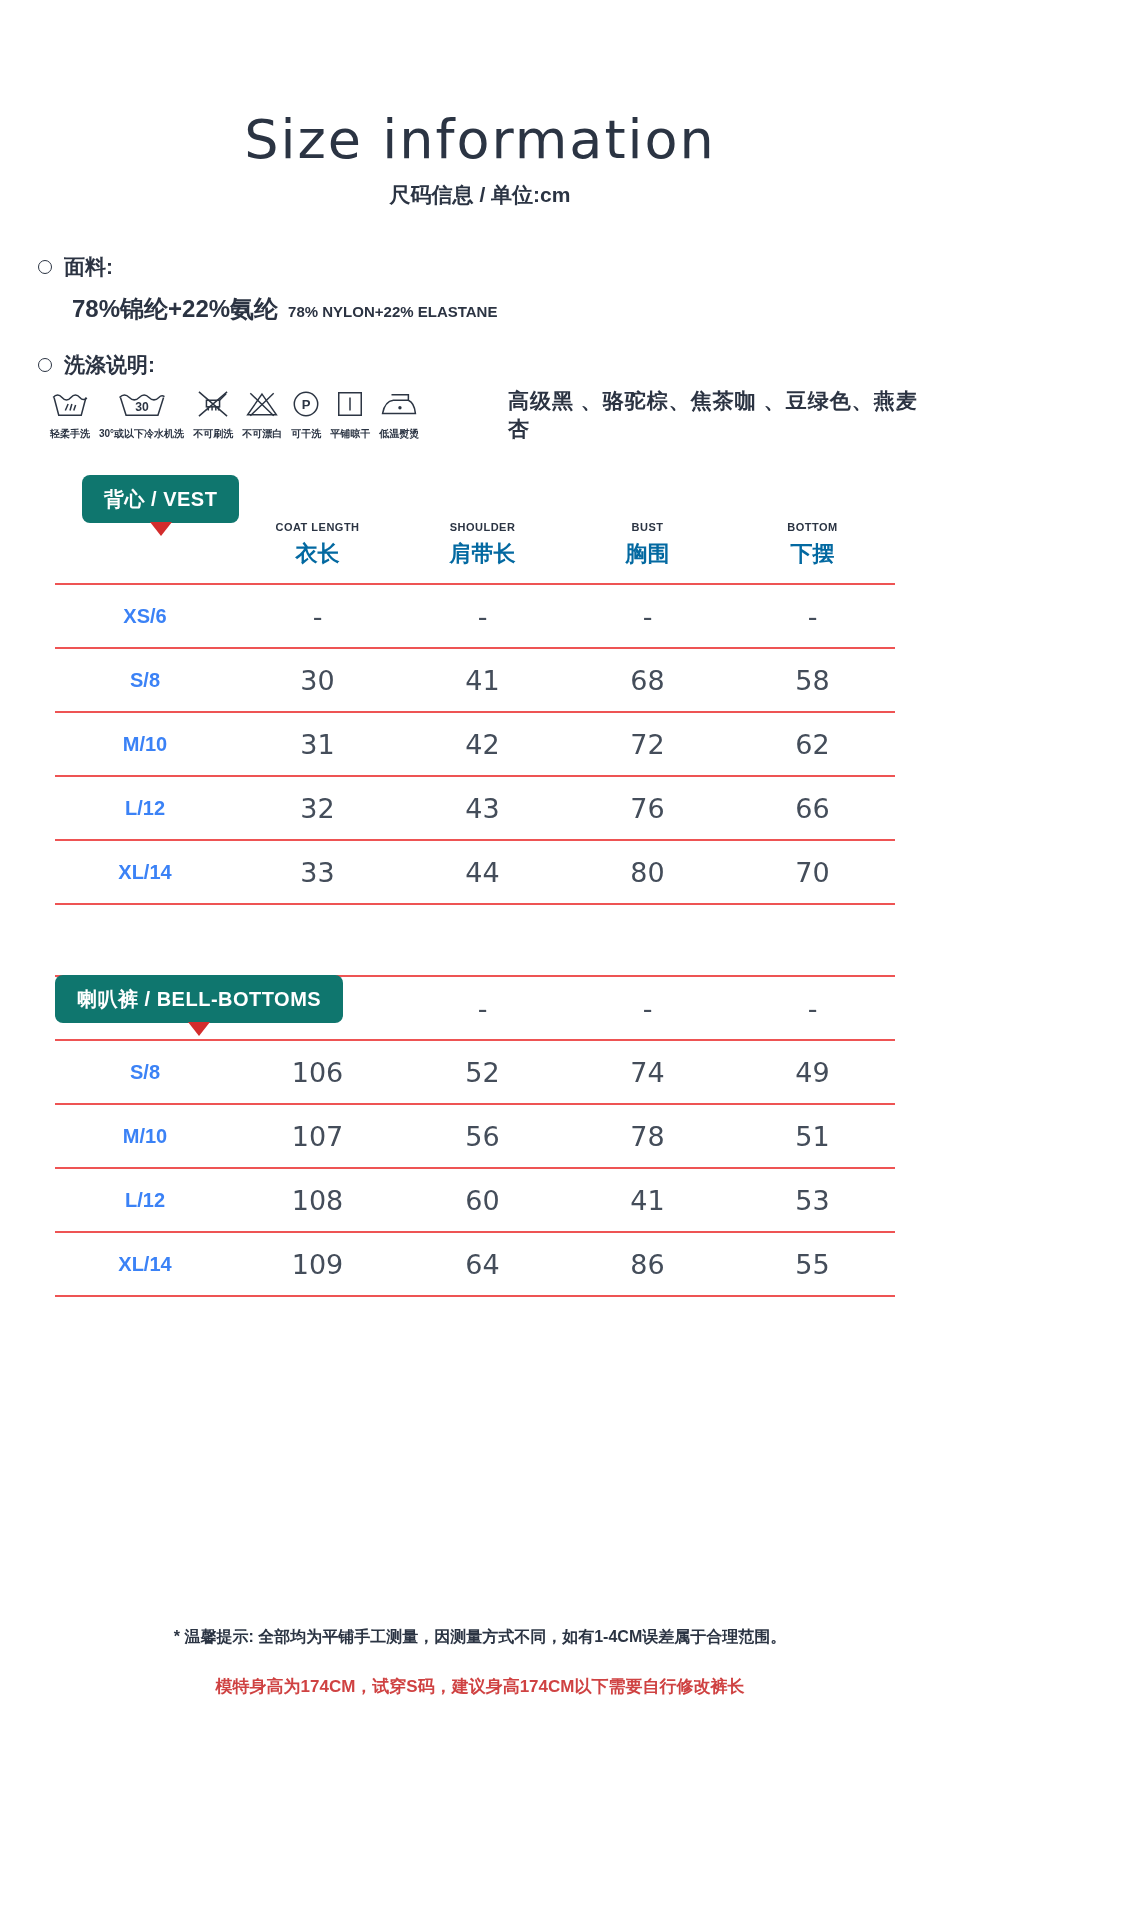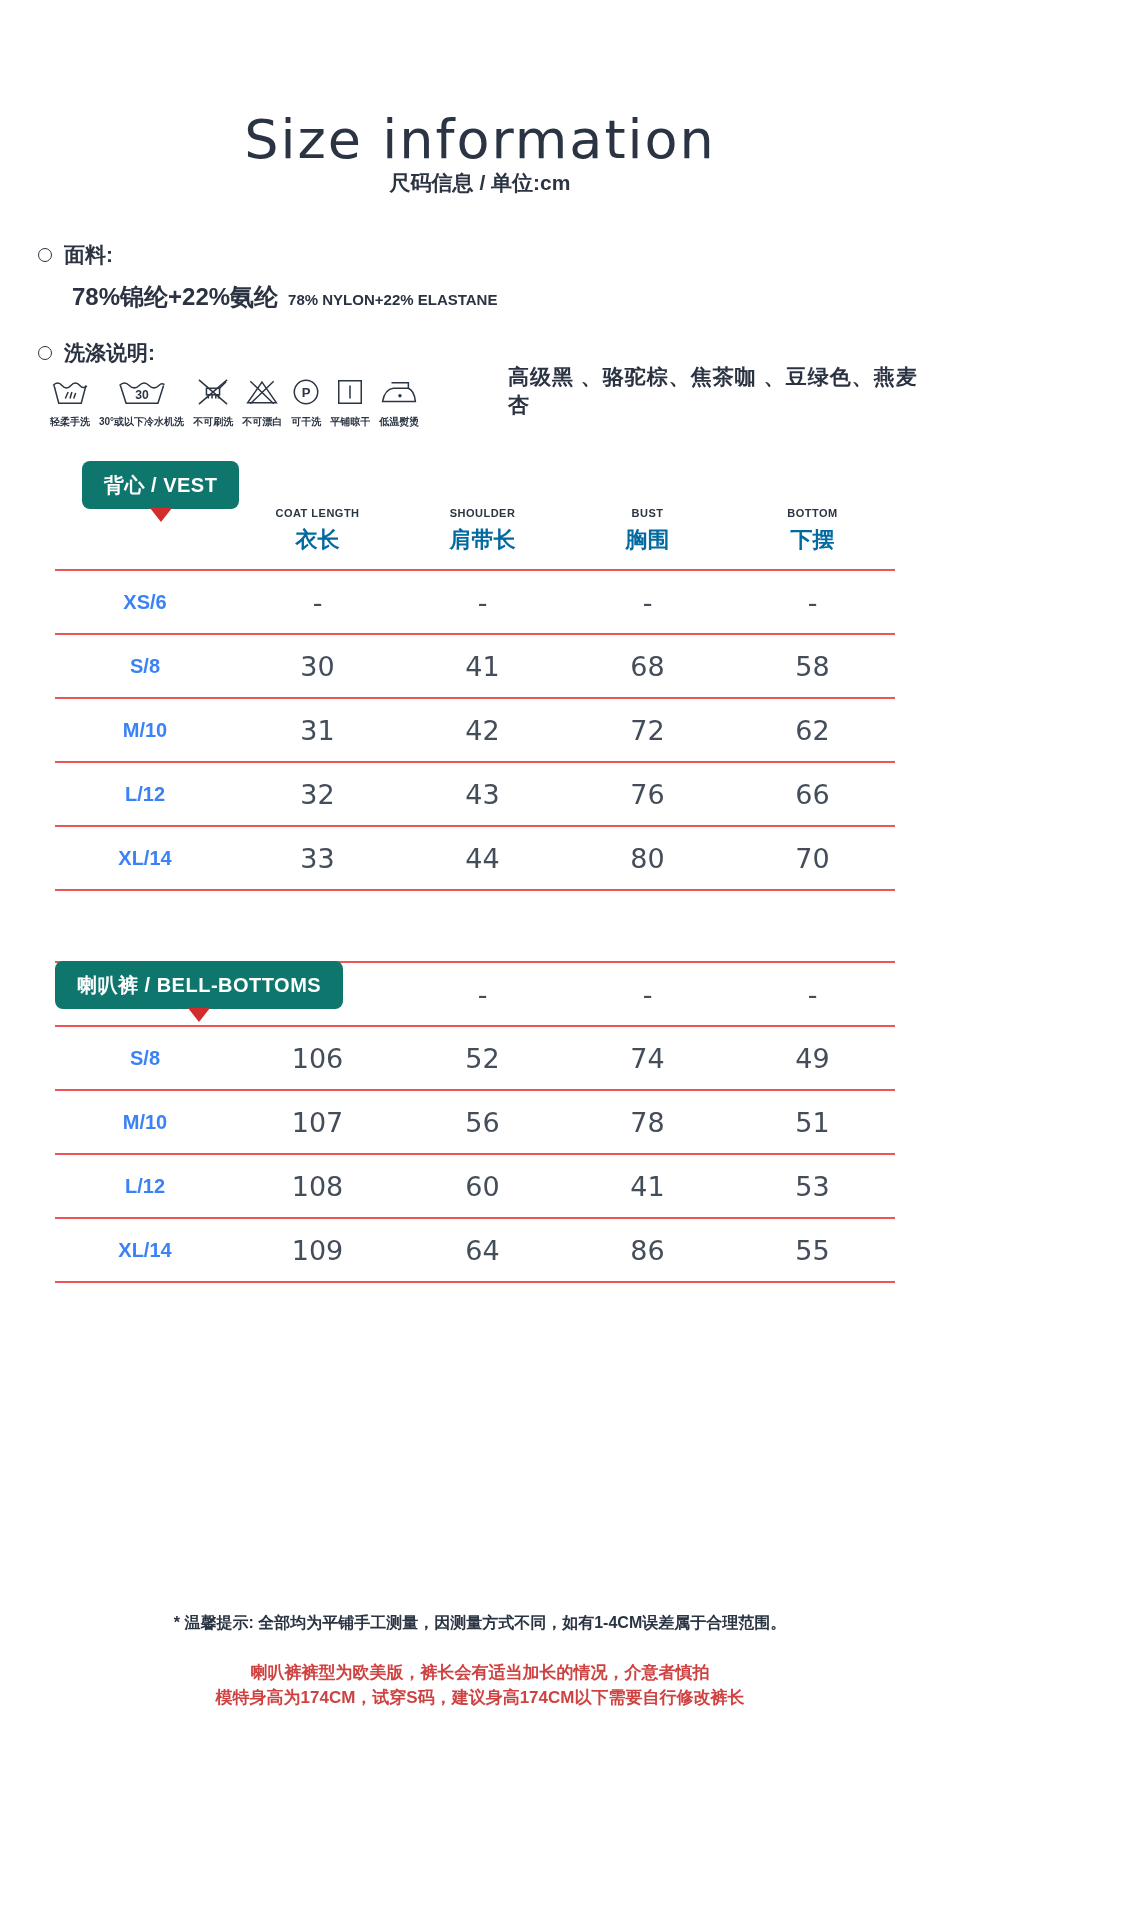--- a/index.html
+++ b/index.html
@@ -3,41 +3,41 @@
 <meta charset="utf-8">
 <style>
   * { box-sizing: border-box; margin: 0; padding: 0; }
   body { background: #fff; font-family: "Liberation Sans", "DejaVu Sans", sans-serif; }
   .page { width: 1131px; height: 1920px; background: #fff; overflow: hidden; position: relative; }
   .content { width: 900px; margin-left: 30px; position: relative; color: #2b3342; }
 
   
   .title { padding-top: 110px; text-align: center; font-family: "DejaVu Sans", sans-serif;
            font-size: 54px; font-weight: 500; letter-spacing: 2px; color: #2b3443; line-height: 1.1; }
-  .subtitle { text-align: center; font-size: 21px; font-weight: bold; color: #2b3443; }
+  .subtitle { margin-top: 12px; text-align: center; font-size: 21px; font-weight: bold; color: #2b3443; }
 
   
   .sec-row { display: flex; align-items: center; gap: 12px; }
   .bullet { width: 14px; height: 14px; border: 1.5px solid #2b3443; border-radius: 50%; flex: 0 0 auto; }
   .sec-label { font-size: 21px; font-weight: bold; }
 
   .sec-fabric { margin-top: 44px; margin-left: 8px; }
   .fabric-comp { margin-left: 34px; margin-top: 12px; }
   .comp-cn { font-size: 24px; font-weight: bold; }
   .comp-en { font-size: 15px; font-weight: bold; margin-left: 10px; }
 
   .wash-color { display: flex; margin-top: 26px; margin-left: 8px; }
   .wash-col { width: 440px; }
   .color-col { flex: 1; }
   .icons-row { display: flex; align-items: flex-end; gap: 9px; margin-top: 10px; margin-left: 12px; }
   .icon-item { display: flex; flex-direction: column; align-items: center; }
   .icon-item svg { stroke: #2c3543; stroke-width: 1.6; fill: none; }
   .icon-item svg text { stroke: none; fill: #2c3543; font-weight: bold; }
   .icon-label { font-size: 10px; color: #2b3443; white-space: nowrap; margin-top: 4px; font-weight: bold; }
-  .color-values { margin-left: 30px; margin-top: 24px; font-size: 21px; font-weight: bold; letter-spacing: 1px; }
+  .color-values { margin-left: 30px; margin-top: 36px; font-size: 21px; font-weight: bold; letter-spacing: 1px; }
 
   
   .size-section { position: relative; }
   .vest-section { margin-top: 32px; }
   .bell-section { margin-top: 70px; }
   .badge { position: absolute; top: 0; background: #0f766e; color: #fff; font-weight: bold;
            font-size: 20px; height: 48px; display: inline-flex; align-items: center;
            padding: 0 22px; border-radius: 8px; white-space: nowrap; letter-spacing: 0.5px; }
   .badge::after { content: ""; position: absolute; top: 47px; left: 50%; margin-left: -11px;
                   border-left: 11px solid transparent; border-right: 11px solid transparent;
@@ -266,18 +266,17 @@
         <div class="cell val">109</div>
         <div class="cell val">64</div>
         <div class="cell val">86</div>
         <div class="cell val">55</div>
       </div>
       <div class="rule row-rule"></div>
     </div>
 
     <div class="note-measure">* 温馨提示: 全部均为平铺手工测量，因测量方式不同，如有1-4CM误差属于合理范围。</div>
     <div class="note-red">
-      <div>喇叭裤裤型为欧美版，裤长会有适当加长的情况，介意者慎拍</div>
       <div>模特身高为174CM，试穿S码，建议身高174CM以下需要自行修改裤长</div>
     </div>
 
   </div>
 </div>
 
 </body></html>

